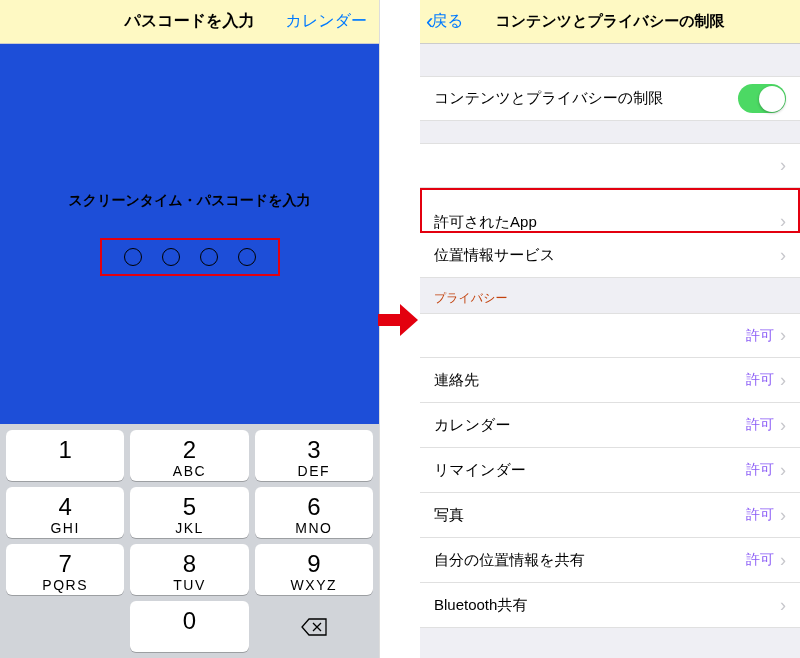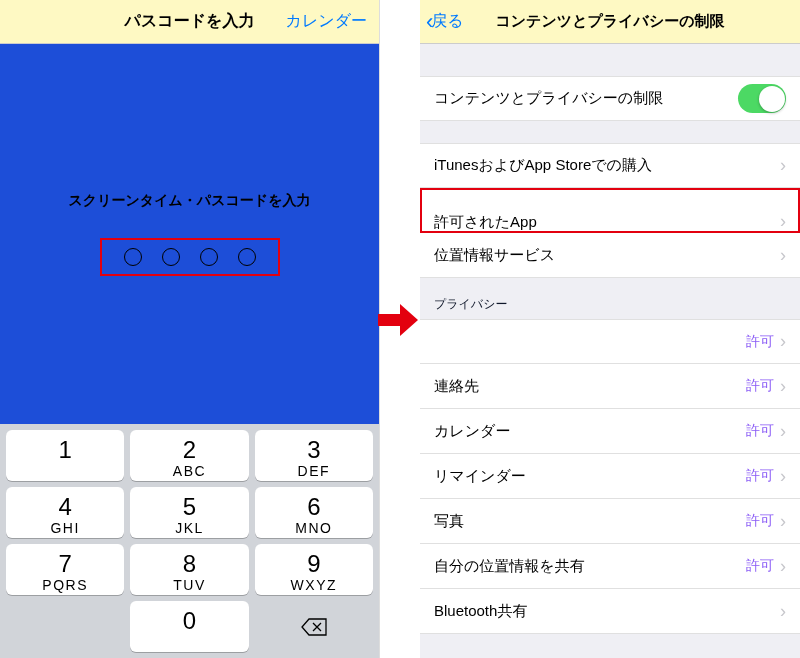--- a/index.html
+++ b/index.html
@@ -167,22 +167,22 @@
       height: 26px;
       background: #fff;
       border-radius: 50%;
       position: absolute;
       top: 1.5px;
       right: 1.5px;
       box-shadow: 0 1px 3px rgba(0,0,0,0.3);
     }
     .section-header {
       font-size: 12px;
-      color: #0f172a;
-      padding: 18px 14px 6px;
+      color: #c2410c;
+      padding: 12px 14px 6px;
     }
     .highlight-cell {
       outline: 2px solid #e3000f;
       outline-offset: -2px;
       align-items: flex-end;
     }
     .arrow-between {
       position: absolute;
       left: 376px;
       top: 300px;
@@ -284,21 +284,20 @@
     <div class="cell">
       <span>コンテンツとプライバシーの制限</span>
       <div class="toggle">
         <div class="toggle-knob"></div>
       </div>
     </div>
   </div>
 
   <div class="cell-group">
     <div class="cell">
-      <span>iTunesおよびApp Storeでの購入</span>
       <span class="chevron-right" style="margin-left:auto">›</span>
     </div>
     <div class="cell highlight-cell">
       <span>許可されたApp</span>
       <span class="chevron-right" style="margin-left:auto">›</span>
     </div>
     <div class="cell">
       <span>位置情報サービス</span>
       <span class="chevron-right" style="margin-left:auto">›</span>
     </div>

